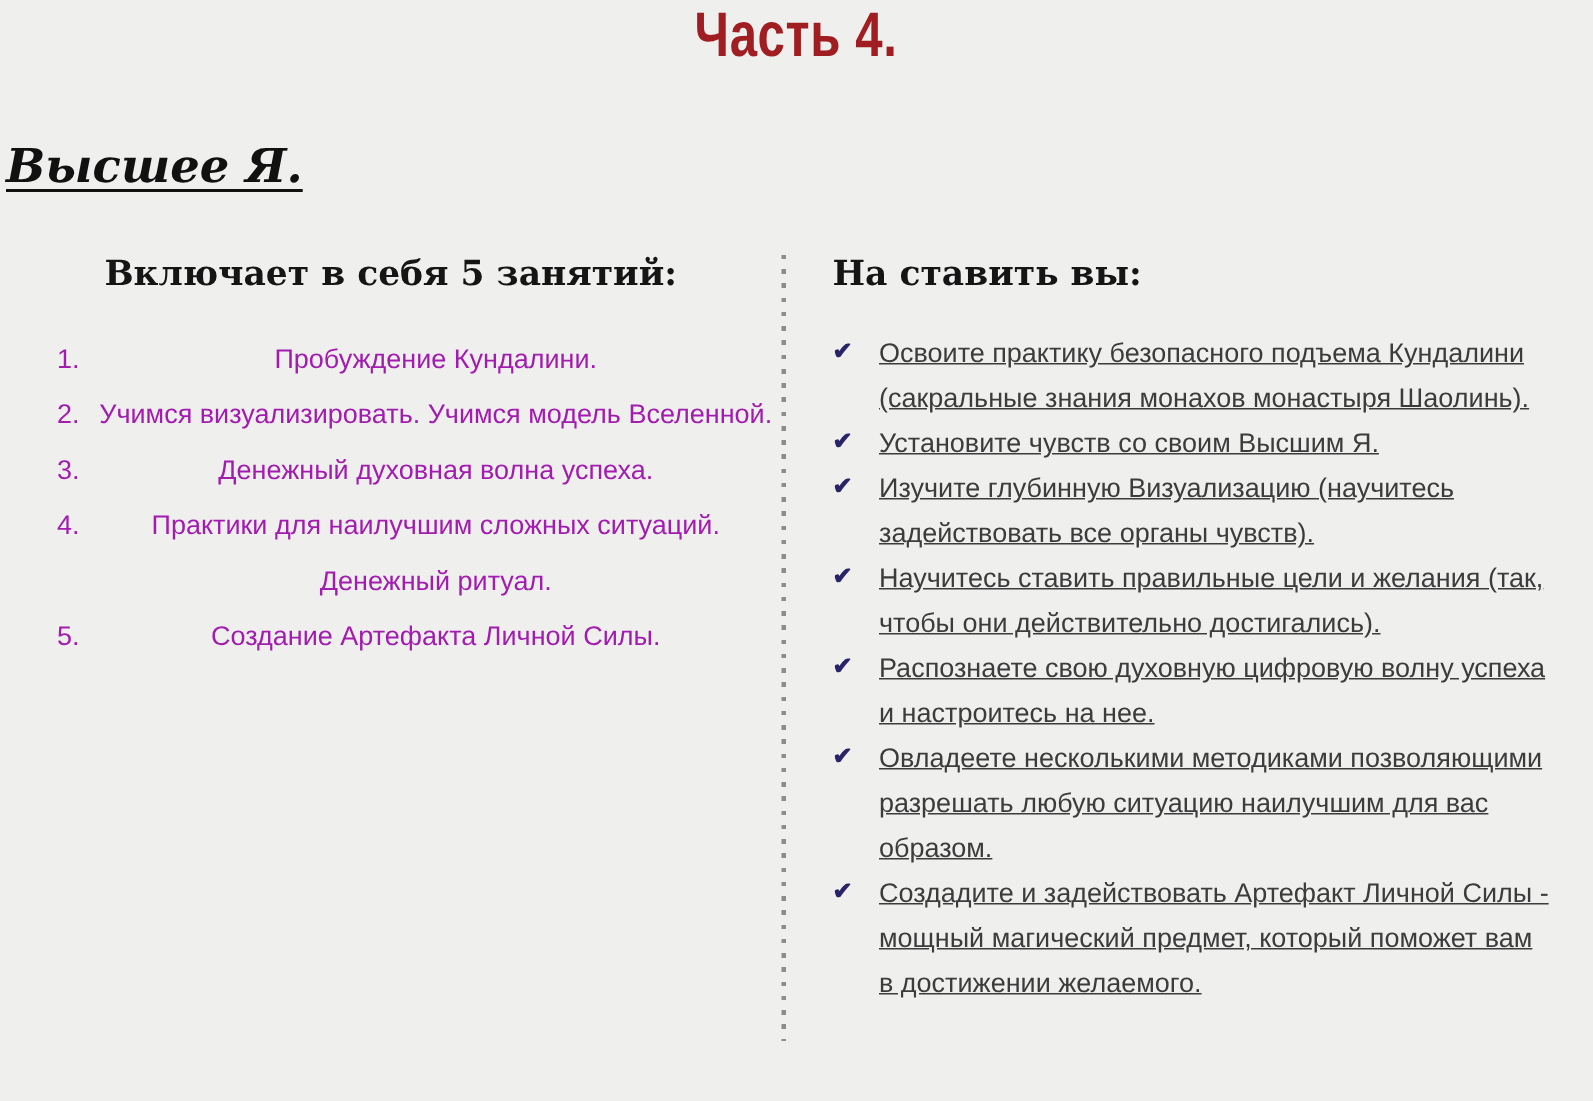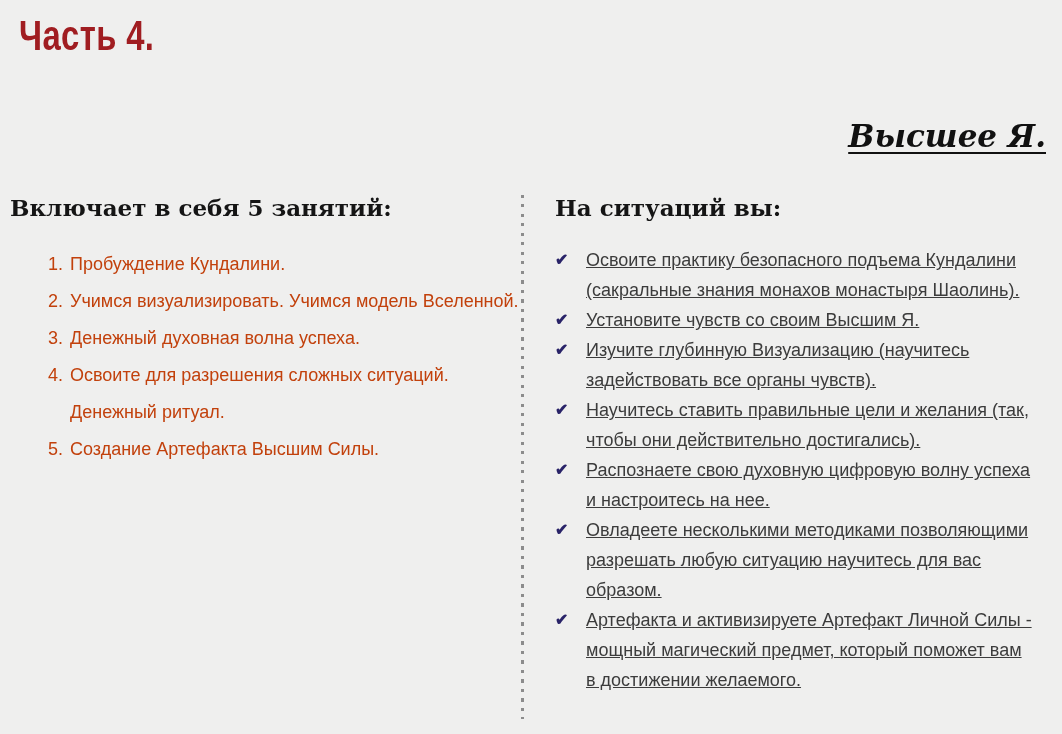--- a/index.html
+++ b/index.html
@@ -8,40 +8,39 @@
     width: 1062px;
     height: 734px;
     background: #efefee;
     overflow: hidden;
     font-family: "Liberation Sans", sans-serif;
   }
 
   
   .page-title {
     margin: 0;
-    padding-top: 13px;
-    text-align: left;
+    text-align: center;
     line-height: 1.1;
   }
   .page-title .condensed {
     display: inline-block;
     font-family: "Liberation Sans", sans-serif;
     font-weight: bold;
     font-size: 42px;
     color: #a01d21;
     transform: scaleX(0.78);
     transform-origin: 50% 50%;
     letter-spacing: 0.5px;
   }
 
   
   .page-subtitle {
-    margin: 16px;
+    margin: 4px;
     padding-top: 44px;
-    text-align: right;
+    text-align: left;
     line-height: 1.15;
   }
   .page-subtitle .underlined {
     display: inline-block;
     font-family: "DejaVu Serif", serif;
     font-style: italic;
     font-weight: bold;
     font-size: 31px;
     color: #111111;
     text-decoration: underline;
@@ -51,21 +50,22 @@
 
   
   .columns {
     display: flex;
     align-items: stretch;
     margin-top: 40px;
   }
   .col-left {
     width: 521px;
     flex: 0 0 521px;
-    padding-left: 10px;
+    padding-left: 0;
+    text-align: center;
   }
   .divider {
     flex: 0 0 3px;
     width: 3px;
     height: 524px;
     background: repeating-linear-gradient(
       to bottom,
       #8c8c8c 0px, #8c8c8c 3px,
       transparent 3px, transparent 9.5px
     );
@@ -83,21 +83,21 @@
     color: #151515;
     line-height: 1.15;
   }
 
   
   .lessons-list {
     margin: 25px 0 0 0;
     padding-left: 58px;
     font-size: 18px;
     line-height: 37px;
-    color: #c2410c;
+    color: #a21caf;
   }
   .lessons-list li { margin: 0; padding-left: 2px; }
 
   
   .outcomes-list {
     margin: 24px 0 0 0;
     padding: 0;
     list-style: none;
     font-size: 18px;
     line-height: 30px;
@@ -132,29 +132,29 @@
   </h2>
 
   <div class="columns">
 
     <section class="col-left">
       <h3 class="col-heading">Включает в себя 5 занятий:</h3>
       <ol class="lessons-list">
         <li>Пробуждение Кундалини.</li>
         <li>Учимся визуализировать. Учимся модель Вселенной.</li>
         <li>Денежный духовная волна успеха.</li>
-        <li>Освоите для разрешения сложных ситуаций. Денежный ритуал.</li>
-        <li>Создание Артефакта Высшим Силы.</li>
+        <li>Практики для наилучшим сложных ситуаций. Денежный ритуал.</li>
+        <li>Создание Артефакта Личной Силы.</li>
       </ol>
     </section>
 
     <div class="divider"></div>
 
     <section class="col-right">
-      <h3 class="col-heading">На ситуаций вы:</h3>
+      <h3 class="col-heading">На ставить вы:</h3>
       <ul class="outcomes-list">
         <li>
           <span class="check">✔</span>
           <span class="outcome-text">Освоите практику безопасного подъема Кундалини (сакральные знания монахов монастыря Шаолинь).</span>
         </li>
         <li>
           <span class="check">✔</span>
           <span class="outcome-text">Установите чувств со своим Высшим Я.</span>
         </li>
         <li>
@@ -164,23 +164,23 @@
         <li>
           <span class="check">✔</span>
           <span class="outcome-text">Научитесь ставить правильные цели и желания (так, чтобы они действительно достигались).</span>
         </li>
         <li>
           <span class="check">✔</span>
           <span class="outcome-text">Распознаете свою духовную цифровую волну успеха и настроитесь на нее.</span>
         </li>
         <li>
           <span class="check">✔</span>
-          <span class="outcome-text">Овладеете несколькими методиками позволяющими разрешать любую ситуацию научитесь для вас образом.</span>
+          <span class="outcome-text">Овладеете несколькими методиками позволяющими разрешать любую ситуацию наилучшим для вас образом.</span>
         </li>
         <li>
           <span class="check">✔</span>
-          <span class="outcome-text">Артефакта и активизируете Артефакт Личной Силы - мощный магический предмет, который поможет вам в достижении желаемого.</span>
+          <span class="outcome-text">Создадите и задействовать Артефакт Личной Силы - мощный магический предмет, который поможет вам в достижении желаемого.</span>
         </li>
       </ul>
     </section>
 
   </div>
 </div>
 
 </body></html>

